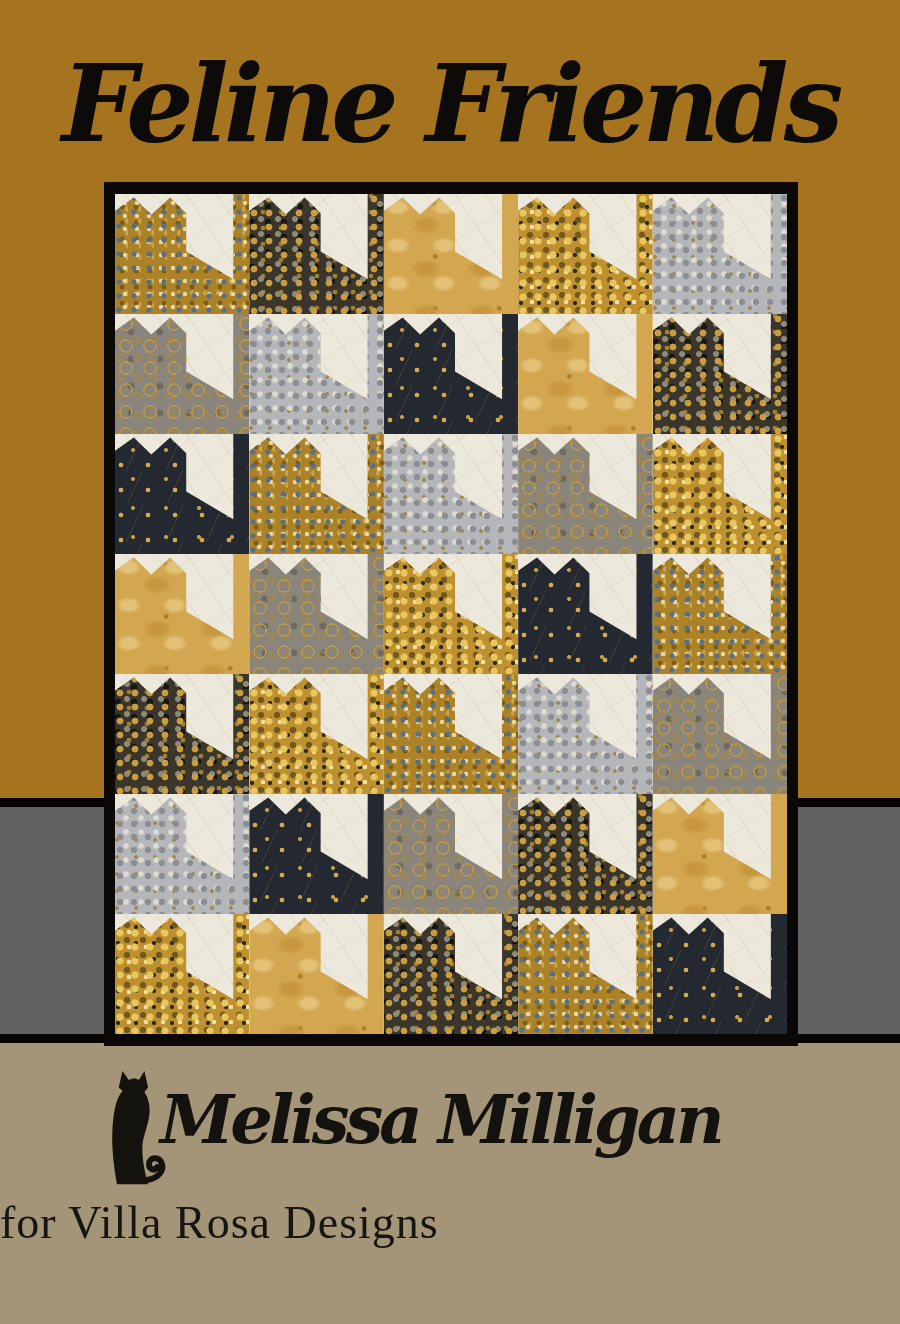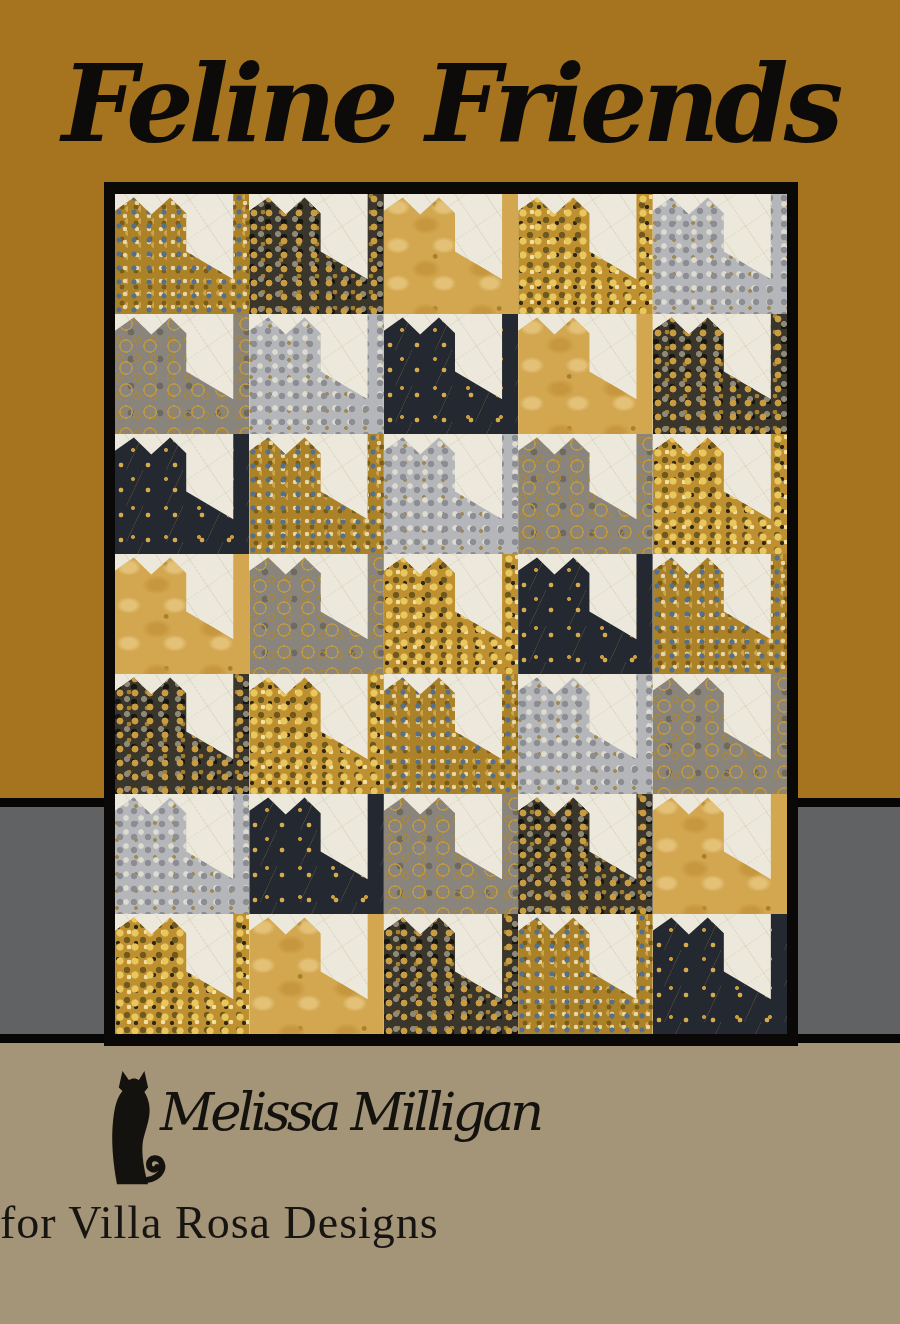--- a/index.html
+++ b/index.html
@@ -75,21 +75,21 @@
     background-size:24px 22px,17px 19px,29px 27px;}
   .f-black-tri{background-color:#242830;background-image:
     radial-gradient(circle at 6px 6px,#d4ab4f 2px,transparent 2.7px),
     radial-gradient(circle at 18px 16px,#c79b3f 1.7px,transparent 2.3px),
     linear-gradient(115deg,transparent 48.5%,rgba(190,150,70,.25) 49%,rgba(190,150,70,.25) 50%,transparent 50.5%);
     background-size:27px 25px,33px 29px,40px 36px;}
   
   #cat-logo{position:absolute;left:106px;top:1058px;width:64px;height:132px;}
   #designer{
     position:absolute;left:160px;top:1080px;margin:0;
-    font-style:italic;font-weight:normal;font-size:53px;letter-spacing:-4px;
+    font-style:italic;font-weight:bold;font-size:67px;letter-spacing:-4px;
     color:#14120e;line-height:1.2;white-space:nowrap;
   }
   #credit{
     position:absolute;left:0;top:1196px;width:900px;margin:0;text-align:left;
     font-family:"Liberation Serif","DejaVu Serif",serif;
     font-size:46px;color:#171512;letter-spacing:1px;white-space:nowrap;
   }
 </style>
 </head>
 <body>

